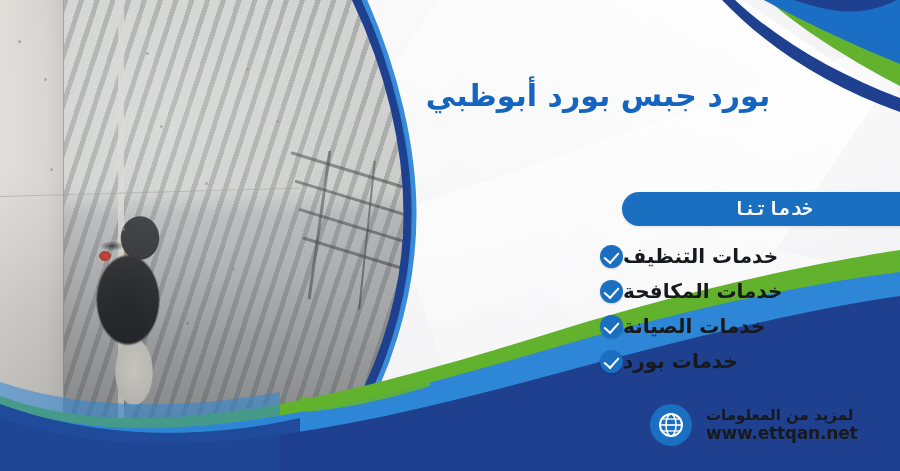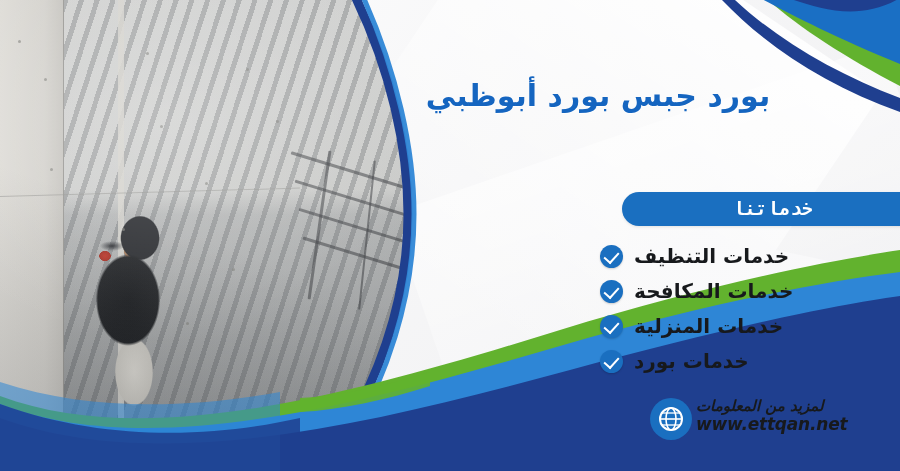--- a/index.html
+++ b/index.html
@@ -146,43 +146,42 @@
   .services-banner span{
     color:#ffffff;font-size:19px;font-weight:700;direction:rtl;font-family:Liberation Mono, monospace;
   }
 
   .svc-list{
     position:absolute;left:600px;top:240px;width:266px;
     display:flex;flex-direction:column;gap:3px;
   }
   .svc-item{
     display:flex;flex-direction:row-reverse;align-items:center;
-    justify-content:flex-start;gap:11px;height:32px;
+    justify-content:flex-start;height:32px;
   }
   .svc-check{
     flex:0 0 auto;width:23px;height:23px;border-radius:50%;
     background:#1a6fc0;position:relative;
     box-shadow:0 1px 2px rgba(0,0,0,.18);
   }
   .svc-check::after{
     content:"";position:absolute;left:7px;top:4px;
     width:7px;height:12px;border:solid #ffffff;
     border-width:0 2.6px 2.6px 0;transform:rotate(42deg);
   }
   .svc-label{
     font-size:20px;font-weight:700;color:#17191c;direction:rtl;
     white-space:nowrap;
   }
 
   
   .footer{
     position:absolute;left:650px;top:398px;width:250px;height:54px;
-    display:flex;flex-direction:row-reverse;gap:4px;
+    display:flex;flex-direction:row-reverse;align-items:center;gap:14px;
     justify-content:flex-start;
-    font-style:italic;
   }
   .globe{
     flex:0 0 auto;width:42px;height:42px;border-radius:50%;
     background:#1a6fc0;position:relative;
     display:flex;align-items:center;justify-content:center;
   }
   .footer-texts{display:flex;flex-direction:column;align-items:flex-end;line-height:1.15;}
   .f-top{font-size:15px;font-weight:700;color:#17191c;direction:rtl;}
   .f-url{font-size:17px;font-weight:700;color:#17191c;direction:ltr;letter-spacing:-.2px;}
 
@@ -261,21 +260,21 @@
     <div class="svc-item">
       <span class="svc-check"></span>
       <span class="svc-label">خدمات التنظيف</span>
     </div>
     <div class="svc-item">
       <span class="svc-check"></span>
       <span class="svc-label">خدمات المكافحة</span>
     </div>
     <div class="svc-item">
       <span class="svc-check"></span>
-      <span class="svc-label">خدمات المنزلية</span>
+      <span class="svc-label">خدمات الصيانة</span>
     </div>
     <div class="svc-item">
       <span class="svc-check"></span>
       <span class="svc-label">خدمات بورد</span>
     </div>
   </div>
 
   <div class="footer">
     <span class="globe">
       <svg width="28" height="28" viewBox="0 0 28 28" aria-hidden="true">

